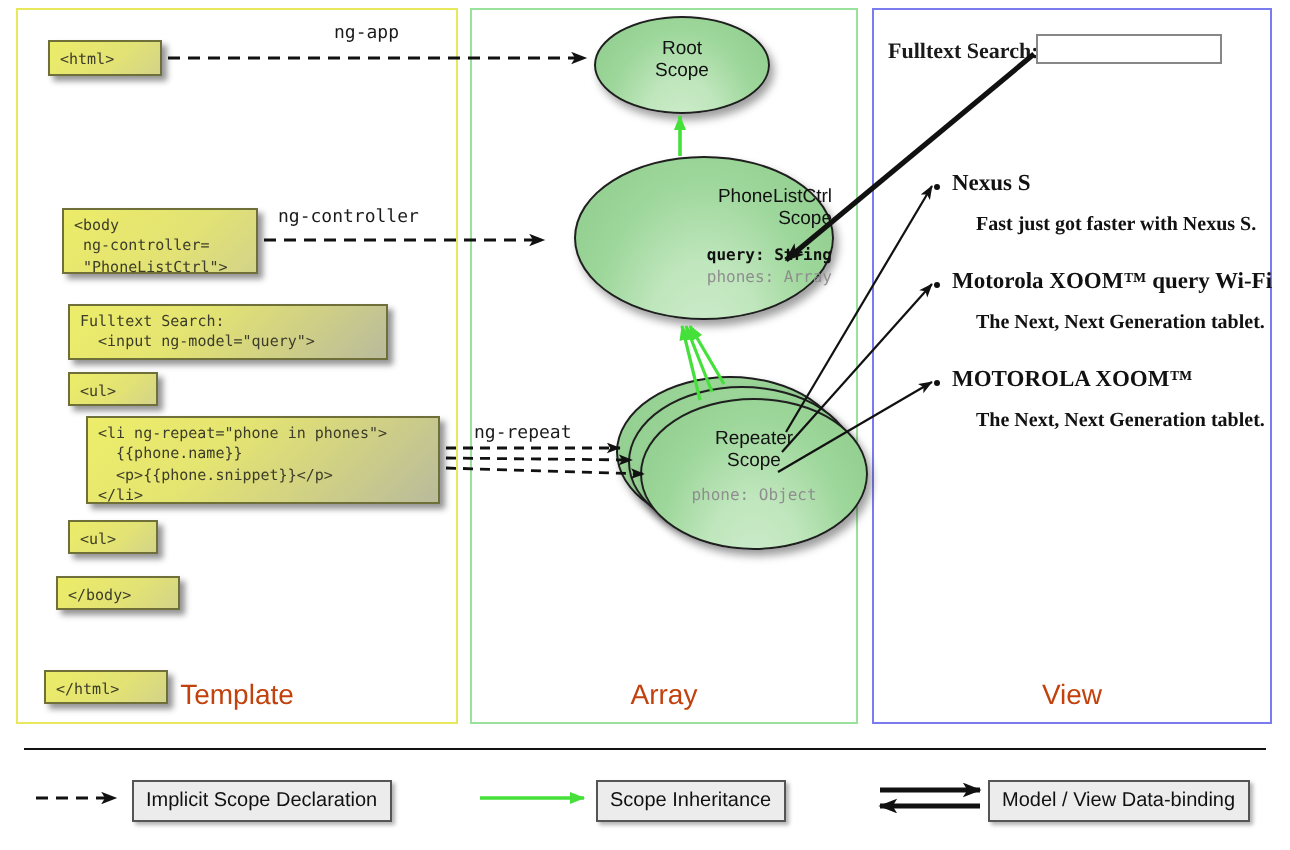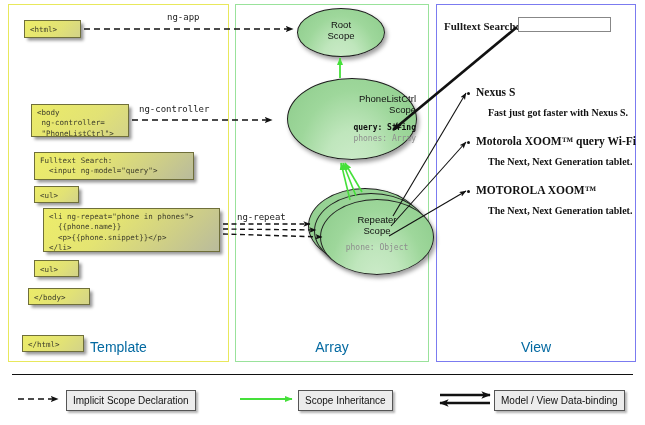--- a/index.html
+++ b/index.html
@@ -7,21 +7,21 @@
        font-family:"Liberation Sans",sans-serif;}
 
   .stage{position:absolute;left:0;top:0;width:645px;height:425px;}
 
   
   .panel{position:absolute;background:#fff;box-sizing:border-box;}
   #panel-template{left:8px;  top:4px;  width:221px; height:358px; border:1.5px solid #e8e85c;}
   #panel-model   {left:235px;top:4px;  width:194px; height:358px; border:1.5px solid #99e29b;}
   #panel-view    {left:436px;top:4px;  width:200px; height:358px; border:1.5px solid #7b7bf0;}
   .panel-title{position:absolute;bottom:6px;left:0;width:100%;text-align:center;
-               font-size:14px;color:#0369a1;}
+               font-size:14px;color:#c2410c;}
 
   
   .codebox{position:absolute;box-sizing:border-box;
            border:1.5px solid #6f6f3a;
            font-family:"DejaVu Sans Mono",monospace;
            font-size:7.5px;line-height:1.38;color:#3c3c2a;
            padding:3px 5px;white-space:pre;
            box-shadow:2.5px 2.5px 3px rgba(0,0,0,.42);
            background:linear-gradient(135deg,#eded6a 0%,#e4e472 38%,#cfcf86 70%,#b9bb9c 100%);}
   .codebox.plain{background:linear-gradient(135deg,#ecec68 0%,#e2e275 60%,#d3d389 100%);}

